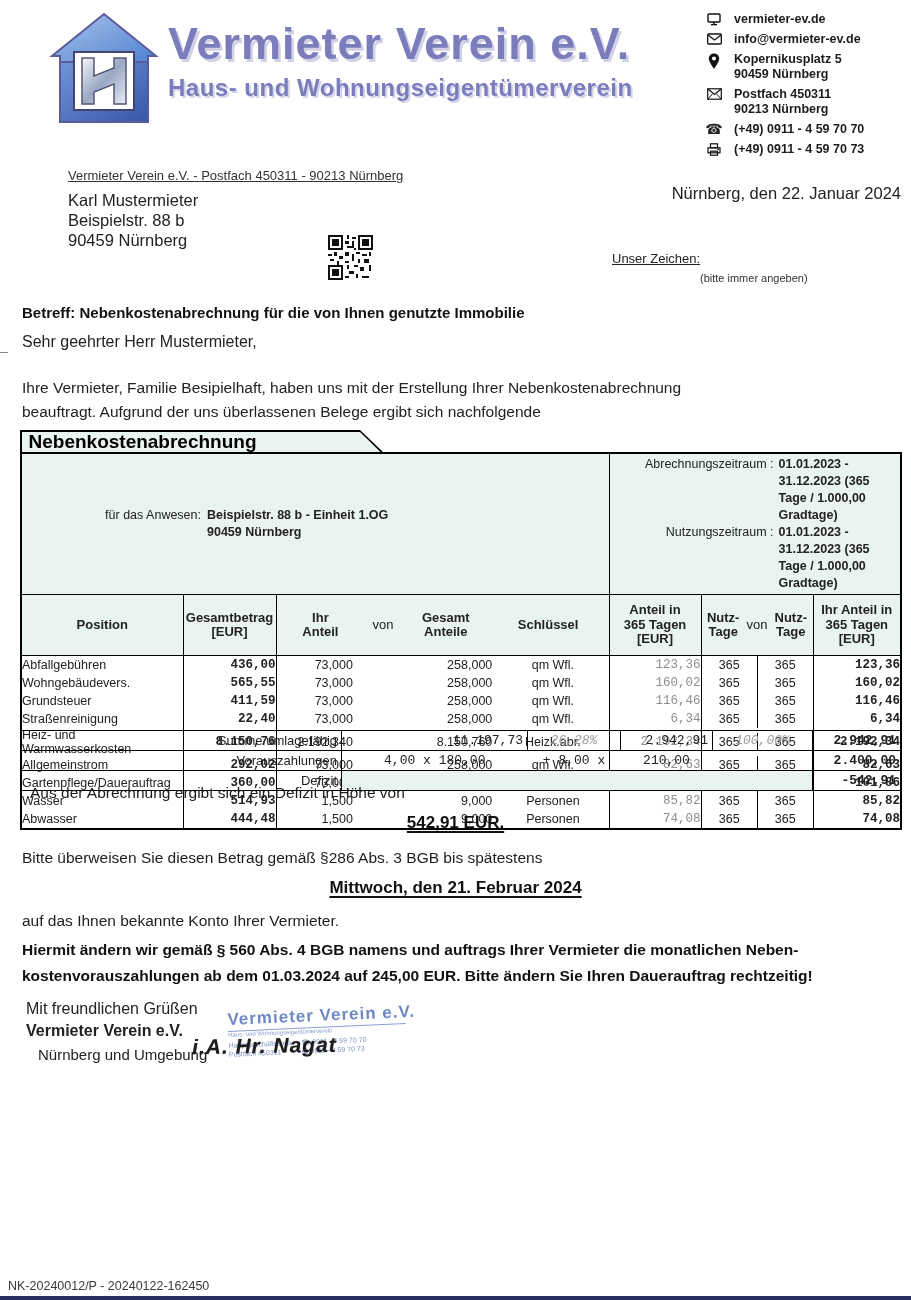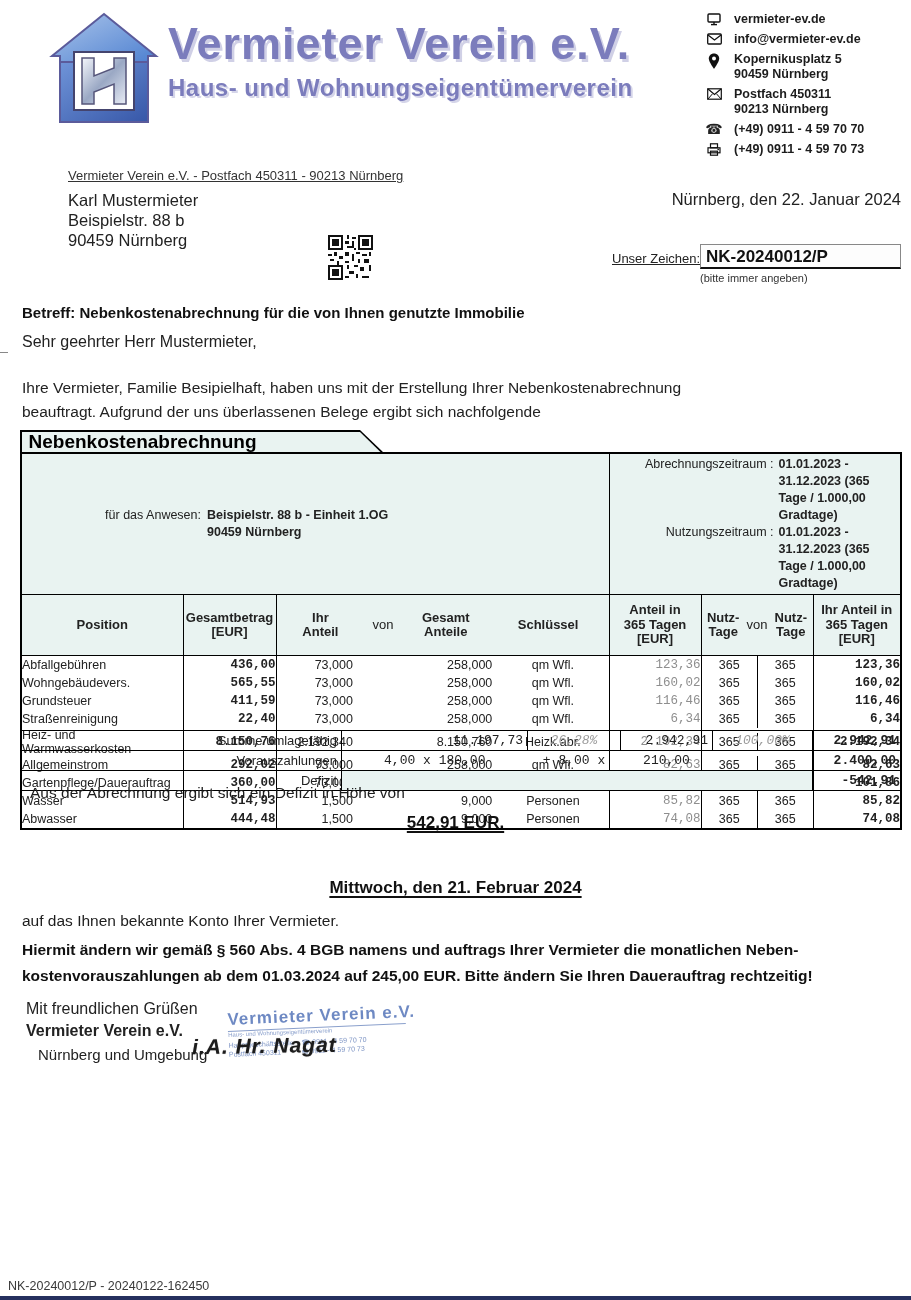--- a/index.html
+++ b/index.html
@@ -16,21 +16,21 @@
                text-shadow:2px 2px 0 rgba(150,150,200,.4); margin-top:4px; }
   .contact { position:absolute; left:706px; top:12px; width:202px; }
   .contact-item { display:flex; gap:12px; margin-bottom:5px; align-items:flex-start; }
   .contact-item .ci { width:16px; flex:0 0 16px; display:flex; justify-content:center; margin-top:1px; }
   .contact-item .ct { font-size:12.5px; font-weight:bold; color:#1c1c1c; line-height:15px; }
 
   
   .sender-line { position:absolute; left:68px; top:168px; font-size:13px; color:#333;
                  text-decoration:underline; }
   .recipient { position:absolute; left:68px; top:190px; font-size:16.5px; color:#222; line-height:20px; }
-  .date-line { position:absolute; right:10px; top:190px; font-size:16.5px; color:#222; }
+  .date-line { position:absolute; right:10px; top:184px; font-size:16.5px; color:#222; }
   .qr { position:absolute; left:328px; top:235px; width:45px; height:45px; }
   .ref-label { position:absolute; left:612px; top:251px; font-size:13px; text-decoration:underline; color:#222; }
   .ref-box { position:absolute; left:700px; top:244px; width:201px; height:25px;
              border:1px solid #888; border-bottom:2.5px solid #111; background:#fdfdfd;
              font-size:17px; font-weight:bold; color:#111; padding:2px 0 0 5px; }
   .ref-note { position:absolute; left:700px; top:272px; width:201px; text-align:left;
               font-size:11px; color:#333; }
 
   
   .fold-mark { position:absolute; left:0; top:352px; width:8px; border-top:1.5px solid #888; }
@@ -250,21 +250,20 @@
       <rect x="15" y="15" width="2" height="2"></rect>
         <rect x="19" y="14" width="1" height="3"></rect>
         <rect x="10" y="17" width="2" height="1"></rect>
       <rect x="8" y="19" width="2" height="1"></rect>
         <rect x="13" y="18" width="1" height="2"></rect>
         <rect x="16" y="19" width="3" height="1"></rect>
     </g>
   </svg>
 
   <div class="ref-label">Unser Zeichen:</div>
-  <div class="ref-box">NK-20240012/P</div>
   <div class="ref-note">(bitte immer angeben)</div>
 
   <div class="fold-mark"></div>
   <div class="subject">Betreff: Nebenkostenabrechnung für die von Ihnen genutzte Immobilie</div>
   <div class="salutation">Sehr geehrter Herr Mustermieter,</div>
   <div class="intro1">Ihre Vermieter, Familie Besipielhaft, haben uns mit der Erstellung Ihrer Nebenkostenabrechnung</div>
   <div class="intro2">beauftragt. Aufgrund der uns überlassenen Belege ergibt sich nachfolgende</div>
 
   <div class="tab">
     <div class="tab-inner">
@@ -542,20 +541,21 @@
       <tr>
         <td class="s-label">Defizit</td>
         <td class="s-blue" colspan="4"></td>
         <td class="s-right mono-b">-542,91</td>
       </tr>
     </tbody>
   </table>
 
   <div class="p-line" style="left:30px; top:784px;">Aus der Abrechnung ergibt sich ein Defizit in Höhe von</div>
   <div class="center-strong" style="top:813px;"><span>542,91 EUR.</span></div>
+  <div class="p-line" style="left:22px; top:849px;">Bitte überweisen Sie diesen Betrag gemäß §286 Abs. 3 BGB bis spätestens</div>
   <div class="center-strong" style="top:878px;"><span>Mittwoch, den 21. Februar 2024</span></div>
   <div class="p-line" style="left:22px; top:912px;">auf das Ihnen bekannte Konto Ihrer Vermieter.</div>
   <div class="bold-par" style="top:941px;">Hiermit ändern wir gemäß § 560 Abs. 4 BGB namens und auftrags Ihrer Vermieter die monatlichen Neben-</div>
   <div class="bold-par" style="top:967px;">kostenvorauszahlungen ab dem 01.03.2024 auf 245,00  EUR. Bitte ändern Sie Ihren Dauerauftrag rechtzeitig!</div>
 
   <div class="closing-greet">Mit freundlichen Grüßen</div>
   <div class="closing-org">Vermieter Verein e.V.</div>
   <div class="closing-region">Nürnberg und Umgebung</div>
 
   <div class="stamp">

